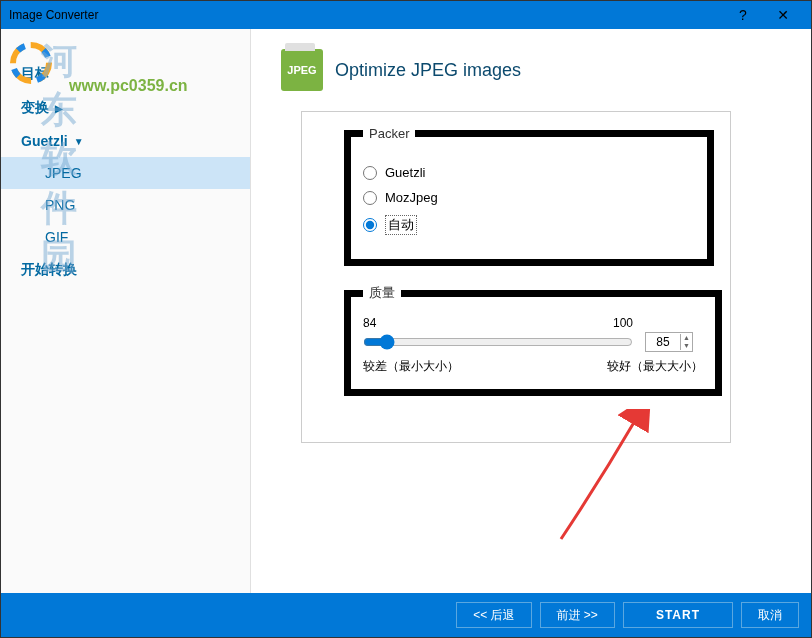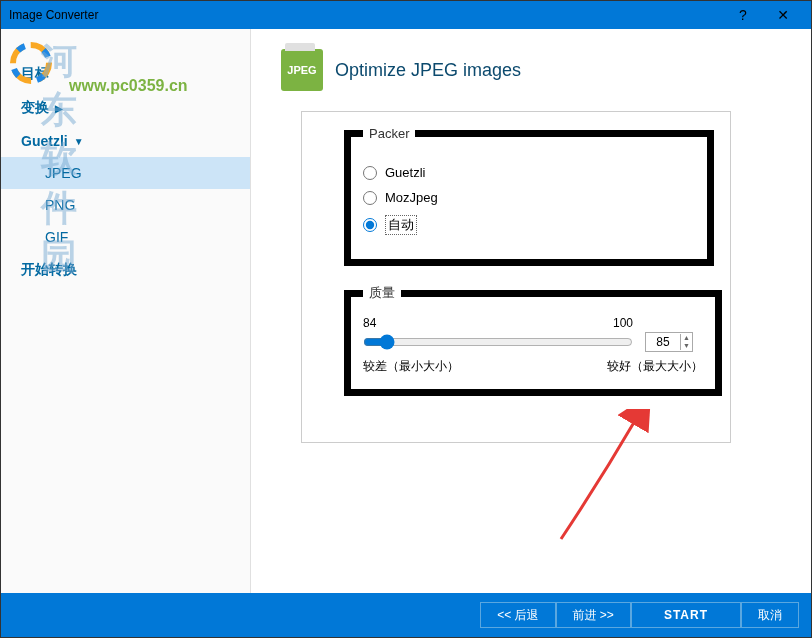--- a/index.html
+++ b/index.html
@@ -41,21 +41,21 @@
 .quality-box .range-labels { display: flex; justify-content: space-between; font-size: 12px; margin-bottom: 2px; width: 270px; }
 .quality-box .slider-row { display: flex; align-items: center; gap: 12px; }
 .quality-box input[type=range] { width: 270px; accent-color: #0178d7; }
 .quality-box .spinner { display: flex; align-items: center; border: 1px solid #aaa; font-size: 12px; }
 .quality-box .spinner input { width: 34px; border: none; text-align: center; font-size: 12px; padding: 2px; }
 .quality-box .spinner .arrows { display: flex; flex-direction: column; border-left: 1px solid #aaa; font-size: 7px; line-height: 8px; padding: 0 2px; color: #666; }
 .quality-box .desc-row { display: flex; justify-content: space-between; font-size: 12px; margin-top: 6px; width: 340px; }
 
 .red-arrow { position: absolute; left: 290px; top: 380px; pointer-events: none; }
 
-.footer { height: 44px; background: #0178d7; display: flex; align-items: center; justify-content: flex-end; padding: 0 12px; }
+.footer { height: 44px; background: #0178d7; display: flex; align-items: center; justify-content: flex-end; padding: 0 12px; gap: 8px; }
 .footer button { height: 26px; border: 1px solid #5aa7e0; background: transparent; color: #fff; font-size: 12px; padding: 0 16px; cursor: pointer; }
 .footer button.start { font-weight: bold; padding: 0 32px; letter-spacing: 1px; }
 </style>
 </head>
 <body>
 
 <div class="titlebar">
   <span class="title">Image Converter</span>
   <span class="btn">?</span>
   <span class="btn">✕</span>

